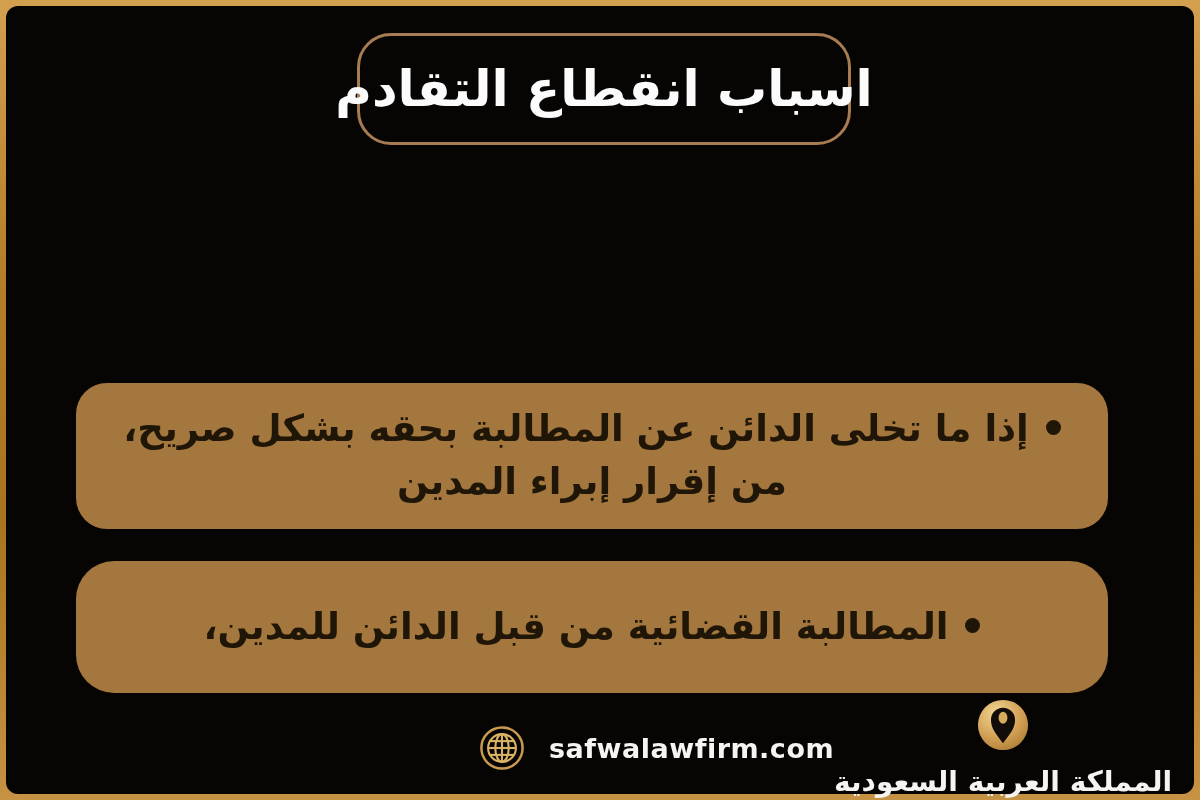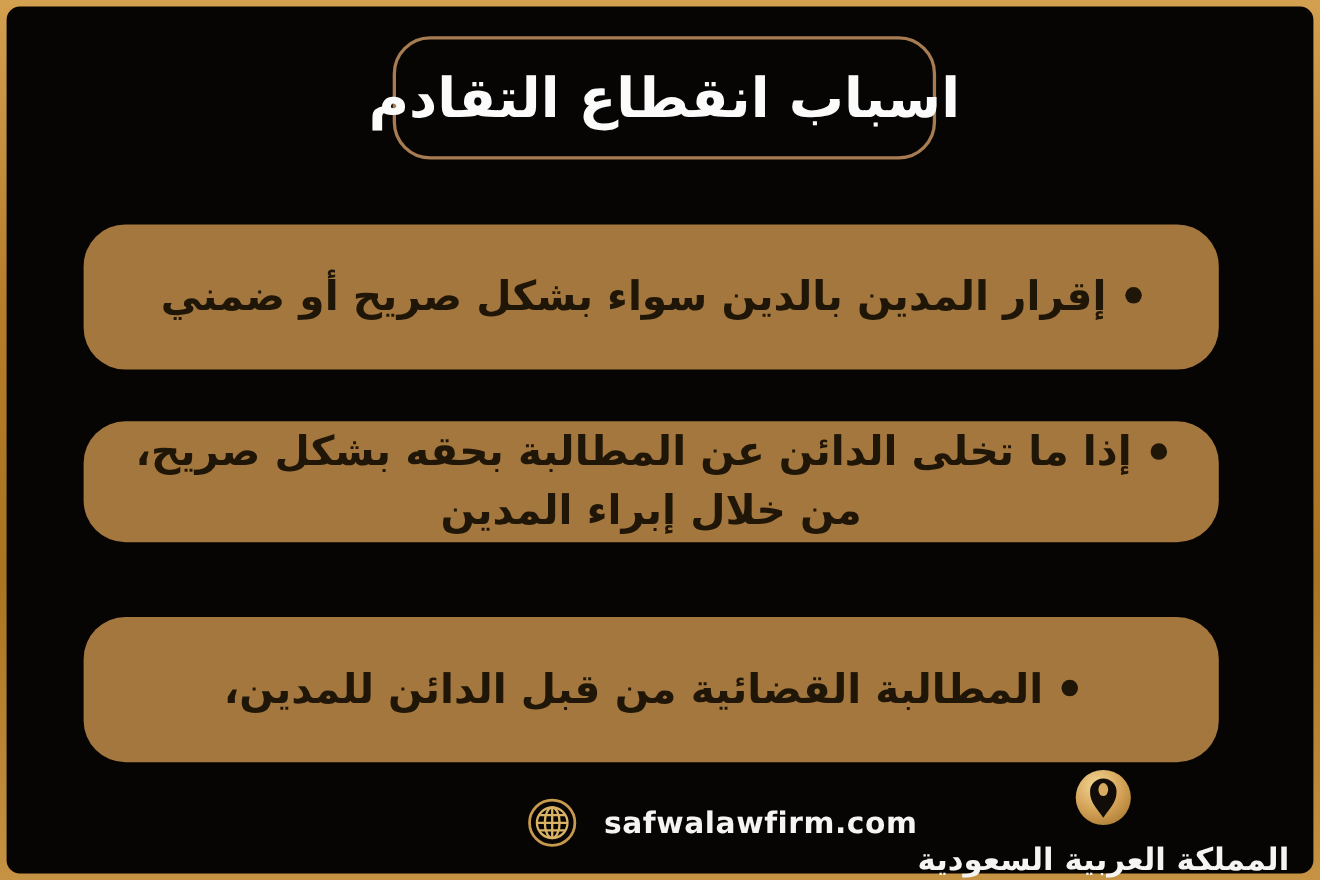--- a/index.html
+++ b/index.html
@@ -61,21 +61,21 @@
     font-size: 37px;
     line-height: 1.42;
     display: flex;
     flex-direction: column;
     justify-content: center;
     text-align: center;
     padding: 0 46px;
     direction: rtl;
   }
   .card-1 { top: 198px; height: 132px; }
-  .card-2 { top: 377px; height: 110px; }
+  .card-2 { top: 377px; height: 146px; border-radius: 31px; }
   .card-3 { top: 555px; height: 132px; }
   .card p { margin: 0; }
   .bullet {
     display: inline-block;
     width: 15px;
     height: 15px;
     border-radius: 50%;
     background: #201607;
     vertical-align: middle;
     margin-inline-end: 17px;
@@ -124,27 +124,24 @@
 </head>
 <body>
 
 <div class="frame">
   <div class="canvas">
 
     <div class="title-box">
       <h1>اسباب انقطاع التقادم</h1>
     </div>
 
-    <div class="card card-1">
-      <p><span class="bullet"></span><span>إقرار المدين بالدين سواء بشكل صريح أو ضمني</span></p>
-    </div>
 
     <div class="card card-2">
       <p><span class="bullet"></span><span>إذا ما تخلى الدائن عن المطالبة بحقه بشكل صريح،</span></p>
-      <p>من خلال إبراء المدين</p>
+      <p>من إقرار إبراء المدين</p>
     </div>
 
     <div class="card card-3">
       <p><span class="bullet"></span><span>المطالبة القضائية من قبل الدائن للمدين،</span></p>
     </div>
 
     <div class="footer">
 
       <div class="site-group">
         <span class="icon-wrap">

